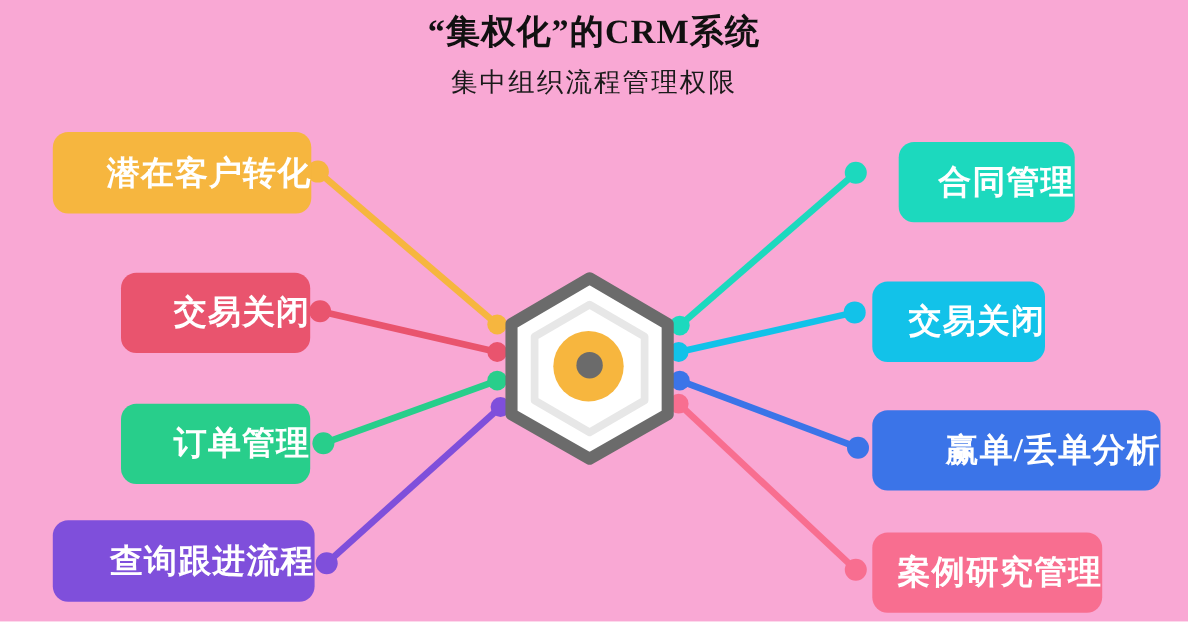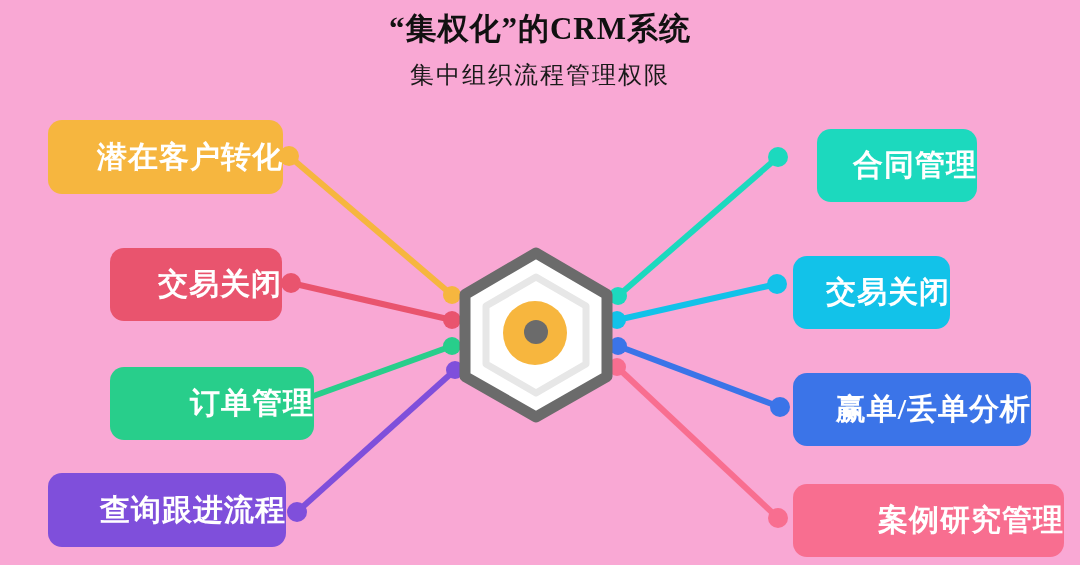--- a/index.html
+++ b/index.html
@@ -39,21 +39,21 @@
     letter-spacing: 1px;
     white-space: nowrap;
   }
   .n0 { left: 48px;  top: 120px; width: 235px; height: 74px; }
   .n1 { left: 110px; top: 248px; width: 172px; height: 73px; }
   .n2 { left: 110px; top: 367px; width: 172px; height: 73px; }
   .n3 { left: 48px;  top: 473px; width: 238px; height: 74px; }
   .n4 { left: 817px; top: 129px; width: 160px; height: 73px; }
   .n5 { left: 793px; top: 256px; width: 157px; height: 73px; }
   .n6 { left: 793px; top: 373px; width: 238px; height: 73px; }
-  .n7 { left: 793px; top: 484px; width: 271px; height: 73px; }
+  .n7 { left: 793px; top: 484px; width: 191px; height: 73px; padding-left: 18px; }
 </style>
 </head>
 <body>
 
 <div class="stage">
 
   <div class="hdr">
     <h1 class="title">“集权化”的CRM系统</h1>
     <p class="subtitle">集中组织流程管理权限</p>
   </div>
@@ -108,32 +108,32 @@
       <circle cx="536" cy="332" r="12" fill="#6b6b6b"></circle>
     </g>
   </svg>
 
   <div class="node n0" style="background-color: rgb(246, 182, 63);">
     <span>潜在客户转化</span>
   </div>
   <div class="node n1" style="background-color: rgb(233, 84, 110);">
     <span>交易关闭</span>
   </div>
-  <div class="node n2" style="background-color: rgb(40, 206, 139); padding-left: 32px;">
+  <div class="node n2" style="background-color: rgb(40, 206, 139);">
     <span>订单管理</span>
   </div>
   <div class="node n3" style="background-color: rgb(127, 79, 219);">
     <span>查询跟进流程</span>
   </div>
   <div class="node n4" style="background-color: rgb(28, 217, 190);">
     <span>合同管理</span>
   </div>
   <div class="node n5" style="background-color: rgb(18, 194, 233);">
     <span>交易关闭</span>
   </div>
-  <div class="node n6" style="background-color: rgb(59, 116, 232);">
+  <div class="node n6" style="background-color: rgb(59, 116, 232); padding-left: 24px;">
     <span>赢单/丢单分析</span>
   </div>
   <div class="node n7" style="background-color: rgb(248, 110, 144);">
     <span>案例研究管理</span>
   </div>
 
 </div>
 
 </body></html>

